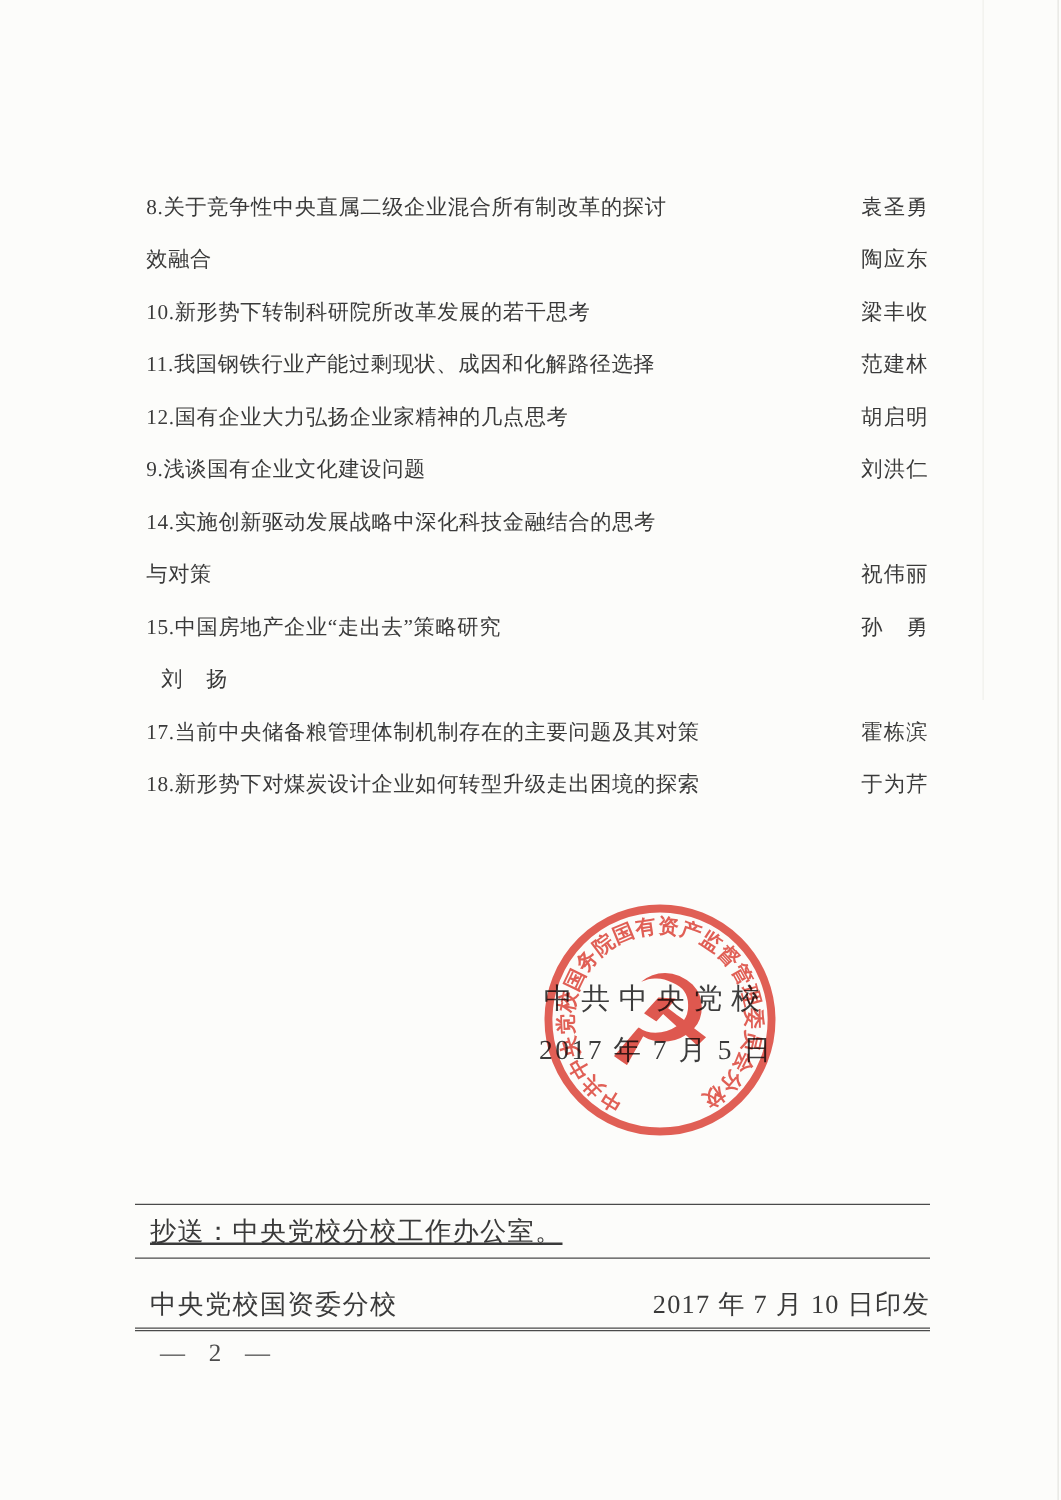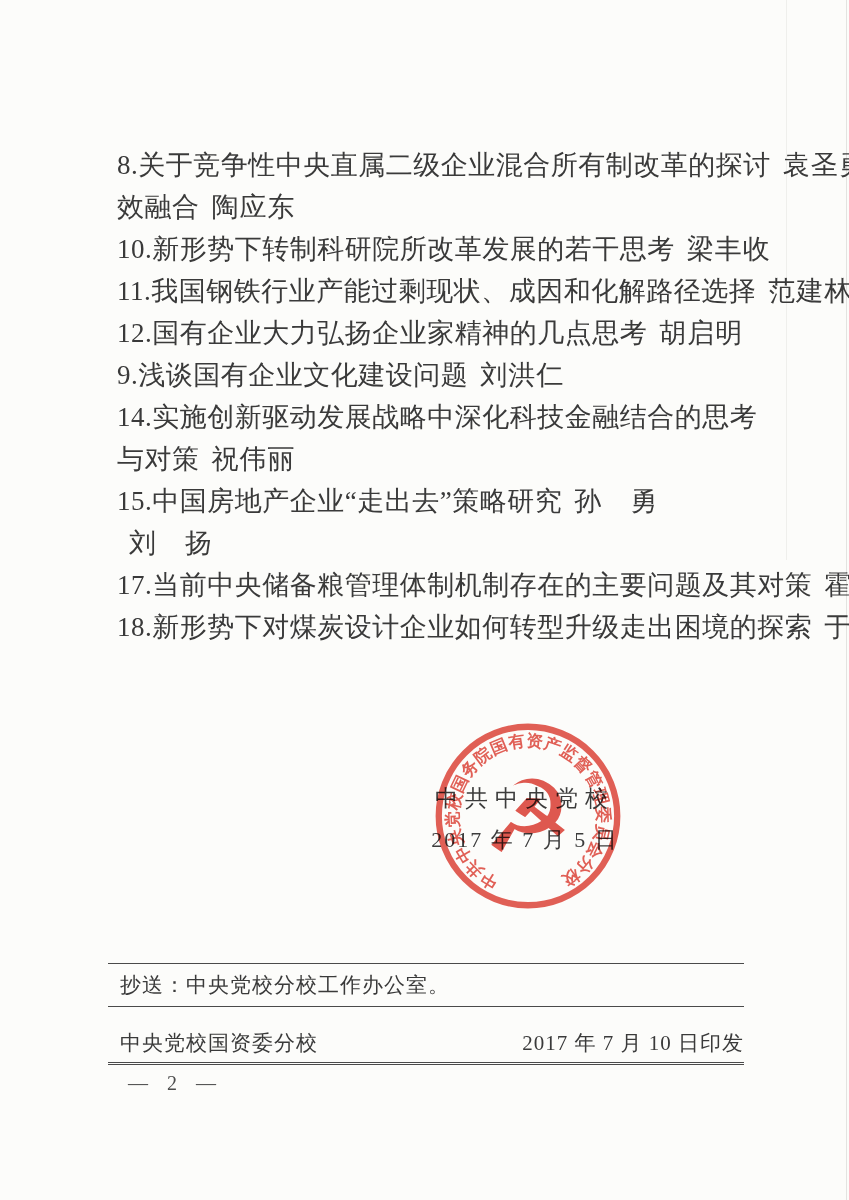--- a/index.html
+++ b/index.html
@@ -32,23 +32,24 @@
 
   
   .toc {
     position: absolute;
     left: 117px;
     top: 144px;
     width: 626px;
   }
   .toc-row {
     display: flex;
+    justify-content: space-between;
     align-items: center;
     height: 42px;
-    font-size: 27px;
+    font-size: 17px;
     letter-spacing: 0.5px;
     white-space: nowrap;
   }
   .toc-row .author {
     margin-left: 12px;
     letter-spacing: 1px;
   }
 
   
   .sig {
@@ -101,20 +102,21 @@
     color: #3a3a3a;
   }
   .rule { border-top: 1.5px solid #4a4a4a; }
   .rule-thick { border-top: 1px solid #4a4a4a; border-bottom: 1px solid #4a4a4a; height: 3px; }
   .cc-line {
     height: 42px;
     display: flex;
     align-items: center;
     padding-left: 12px;
     letter-spacing: 1px;
+    text-decoration: underline;
   }
   .print-line {
     height: 39px;
     display: flex;
     align-items: center;
     justify-content: space-between;
     padding-left: 12px;
     letter-spacing: 1px;
     margin-top: 16px;
   }

